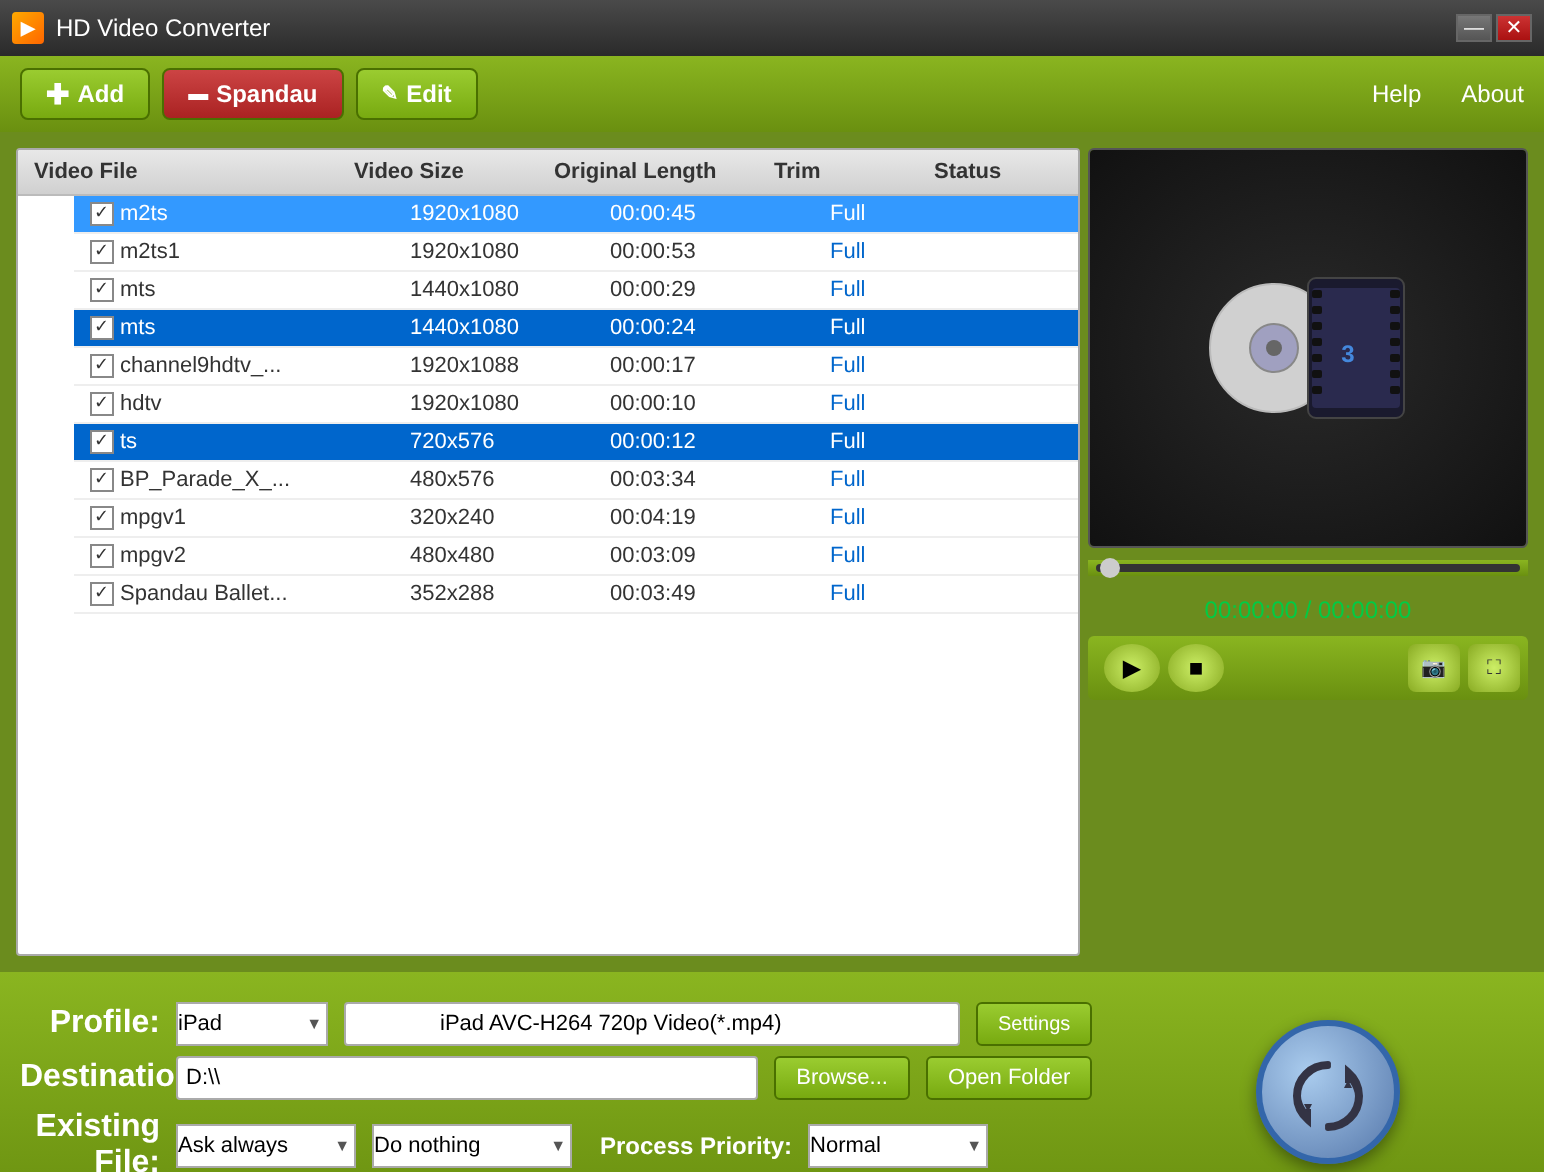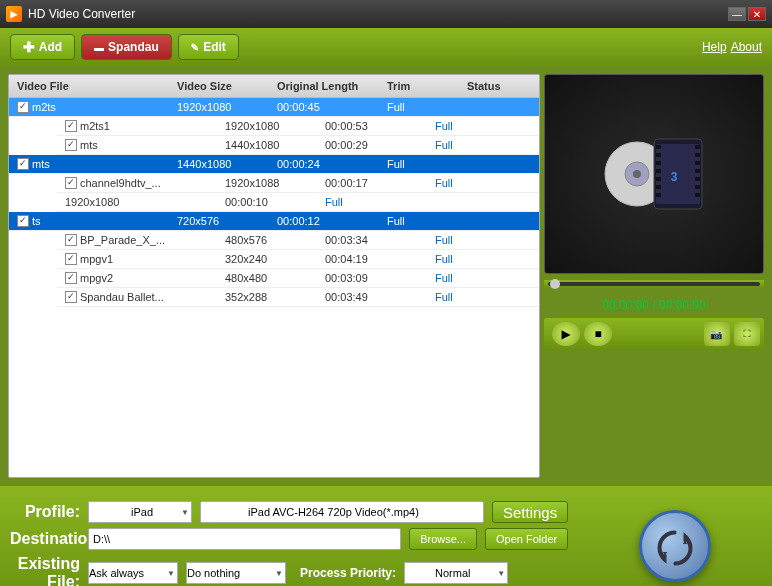--- a/index.html
+++ b/index.html
@@ -69,24 +69,23 @@
       padding: 0 10px;
     }
 
     .toolbar-left {
       display: flex;
       gap: 6px;
     }
 
     .toolbar-right {
       display: flex;
-      gap: 4px;
+      gap: 20px;
       color: white;
       font-size: 12px;
-      text-decoration: underline;
     }
 
     .tool-btn {
       height: 26px;
       padding: 0 12px;
       border-radius: 4px;
       border: 1px solid #4a7000;
       cursor: pointer;
       display: flex;
       align-items: center;
@@ -128,20 +127,21 @@
     .header-cell {
       font-size: 11px;
       color: #333;
       font-weight: bold;
       padding: 2px 4px;
     }
 
     .file-list-body {
       overflow-y: auto;
       flex: 1;
+      padding-left: 28px;
     }
 
     .file-row {
       display: grid;
       grid-template-columns: 160px 100px 110px 80px 80px;
       padding: 2px 4px;
       align-items: center;
       border-bottom: 1px solid #eee;
     }
 
@@ -151,21 +151,20 @@
     }
 
     .file-row.selected2 {
       background: #0066cc;
       color: white;
     }
 
     .file-row:not(.selected):not(.selected2) {
       background: white;
       color: #333;
-      margin-left: 48px;
     }
 
     .row-cell {
       padding: 1px 4px;
       font-size: 11px;
       white-space: nowrap;
       overflow: hidden;
     }
 
     .row-cell.trim-full {
@@ -325,26 +324,25 @@
     .bottom-input {
       height: 22px;
       border: 1px solid #aaa;
       border-radius: 2px;
       padding: 0 4px;
       font-size: 11px;
       background: white;
     }
 
     .profile-select {
-      width: 104px;
+      width: 76px;
       height: 22px;
       border: 1px solid #aaa;
       background: white;
       font-size: 11px;
-      padding-left: 42px;
     }
 
     .dest-input {
       flex: 1;
       height: 22px;
     }
 
     .action-btn {
       height: 22px;
       padding: 0 10px;
@@ -356,21 +354,21 @@
       cursor: pointer;
       white-space: nowrap;
     }
 
     .settings-btn {
       height: 22px;
       padding: 0 10px;
       border: 1px solid #4a7000;
       background: linear-gradient(to bottom, #9acc30, #78aa10);
       color: white;
-      font-size: 15px;
+      font-size: 10px;
       border-radius: 3px;
       cursor: pointer;
     }
 
     .small-select {
       height: 22px;
       border: 1px solid #aaa;
       background: white;
       font-size: 11px;
     }
@@ -521,20 +519,24 @@
       <div class="row-cell file-name-cell">
         <span class="checkbox checked"></span>
         channel9hdtv_...
       </div>
       <div class="row-cell">1920x1088</div>
       <div class="row-cell">00:00:17</div>
       <div class="row-cell trim-full" style="color:#0066cc">Full</div>
       <div class="row-cell"></div>
     </div>
         <div class="file-row">
+      <div class="row-cell file-name-cell">
+        <span class="checkbox checked"></span>
+        hdtv
+      </div>
       <div class="row-cell">1920x1080</div>
       <div class="row-cell">00:00:10</div>
       <div class="row-cell trim-full" style="color:#0066cc">Full</div>
       <div class="row-cell"></div>
     </div>
         <div class="file-row selected2">
       <div class="row-cell file-name-cell">
         <span class="checkbox checked"></span>
         ts
       </div>
@@ -645,21 +647,21 @@
         <span class="bottom-label">Profile:</span>
         <div class="select-wrapper">
           <select class="small-select profile-select">
             <option>iPad</option>
             <option>iPhone</option>
             <option>Android</option>
             <option>PC</option>
           </select>
           <span class="select-arrow">▼</span>
         </div>
-        <input class="bottom-input" style="width: 284px; padding-left: 47px;" type="text" value="iPad AVC-H264 720p Video(*.mp4)" readonly="">
+        <input class="bottom-input" style="width: 308px; padding-left: 47px;" type="text" value="iPad AVC-H264 720p Video(*.mp4)" readonly="">
         <button class="settings-btn">Settings</button>
       </div>
       <div class="bottom-row">
         <span class="bottom-label">Destination:</span>
         <input class="bottom-input dest-input" type="text" value="D:\\" style="width: 280px;">
         <button class="action-btn">Browse...</button>
         <button class="action-btn">Open Folder</button>
       </div>
       <div class="bottom-row">
         <span class="bottom-label">Existing File:</span>
@@ -674,21 +676,21 @@
         <div class="select-wrapper">
           <select class="small-select" style="width:100px;">
             <option>Do nothing</option>
             <option>Shutdown</option>
             <option>Hibernate</option>
           </select>
           <span class="select-arrow">▼</span>
         </div>
         <span style="color:white;font-weight:bold;margin-left:6px;">Process Priority:</span>
         <div class="select-wrapper">
-          <select class="small-select" style="width:104px;padding-left:30px;">
+          <select class="small-select" style="width:90px;">
             <option>Normal</option>
             <option>High</option>
             <option>Low</option>
           </select>
           <span class="select-arrow">▼</span>
         </div>
       </div>
     </div>
   </div>
   <div class="bottom-right-action" style="width:220px;background:linear-gradient(to bottom,#8ab520,#6a9010);display:flex;align-items:center;justify-content:center;position:relative;">

